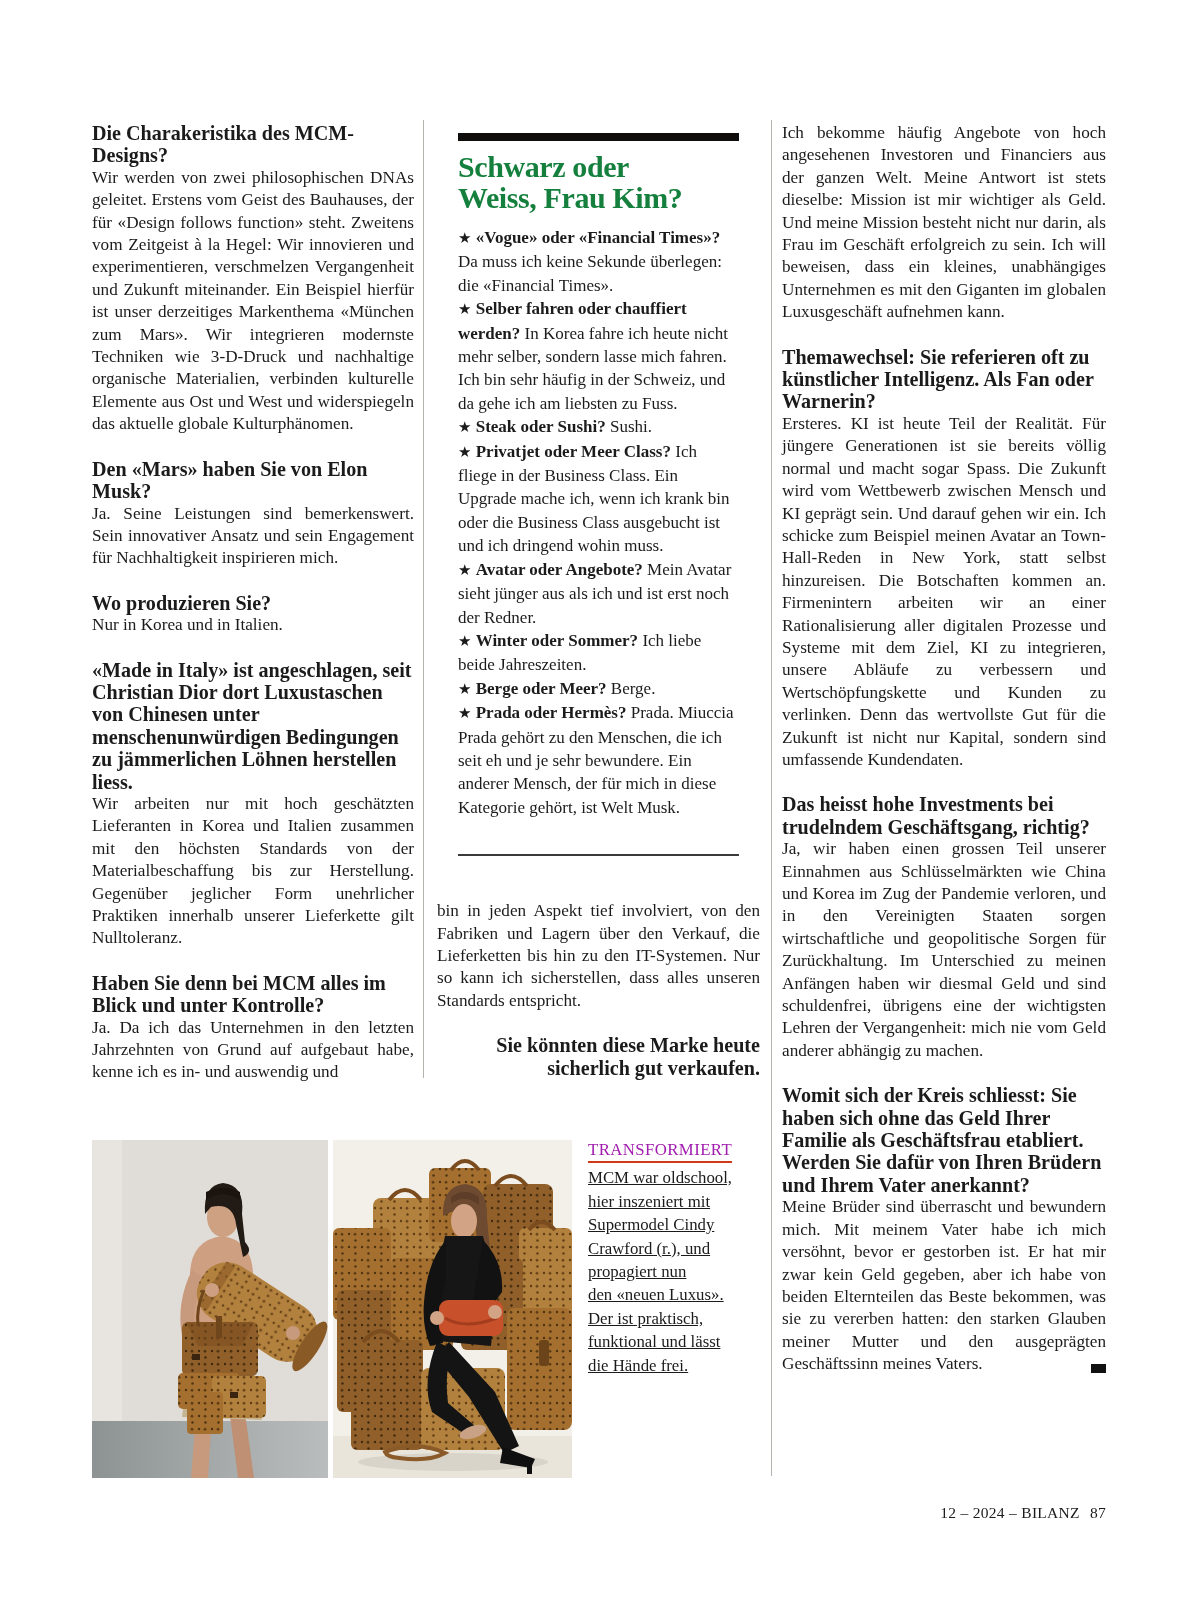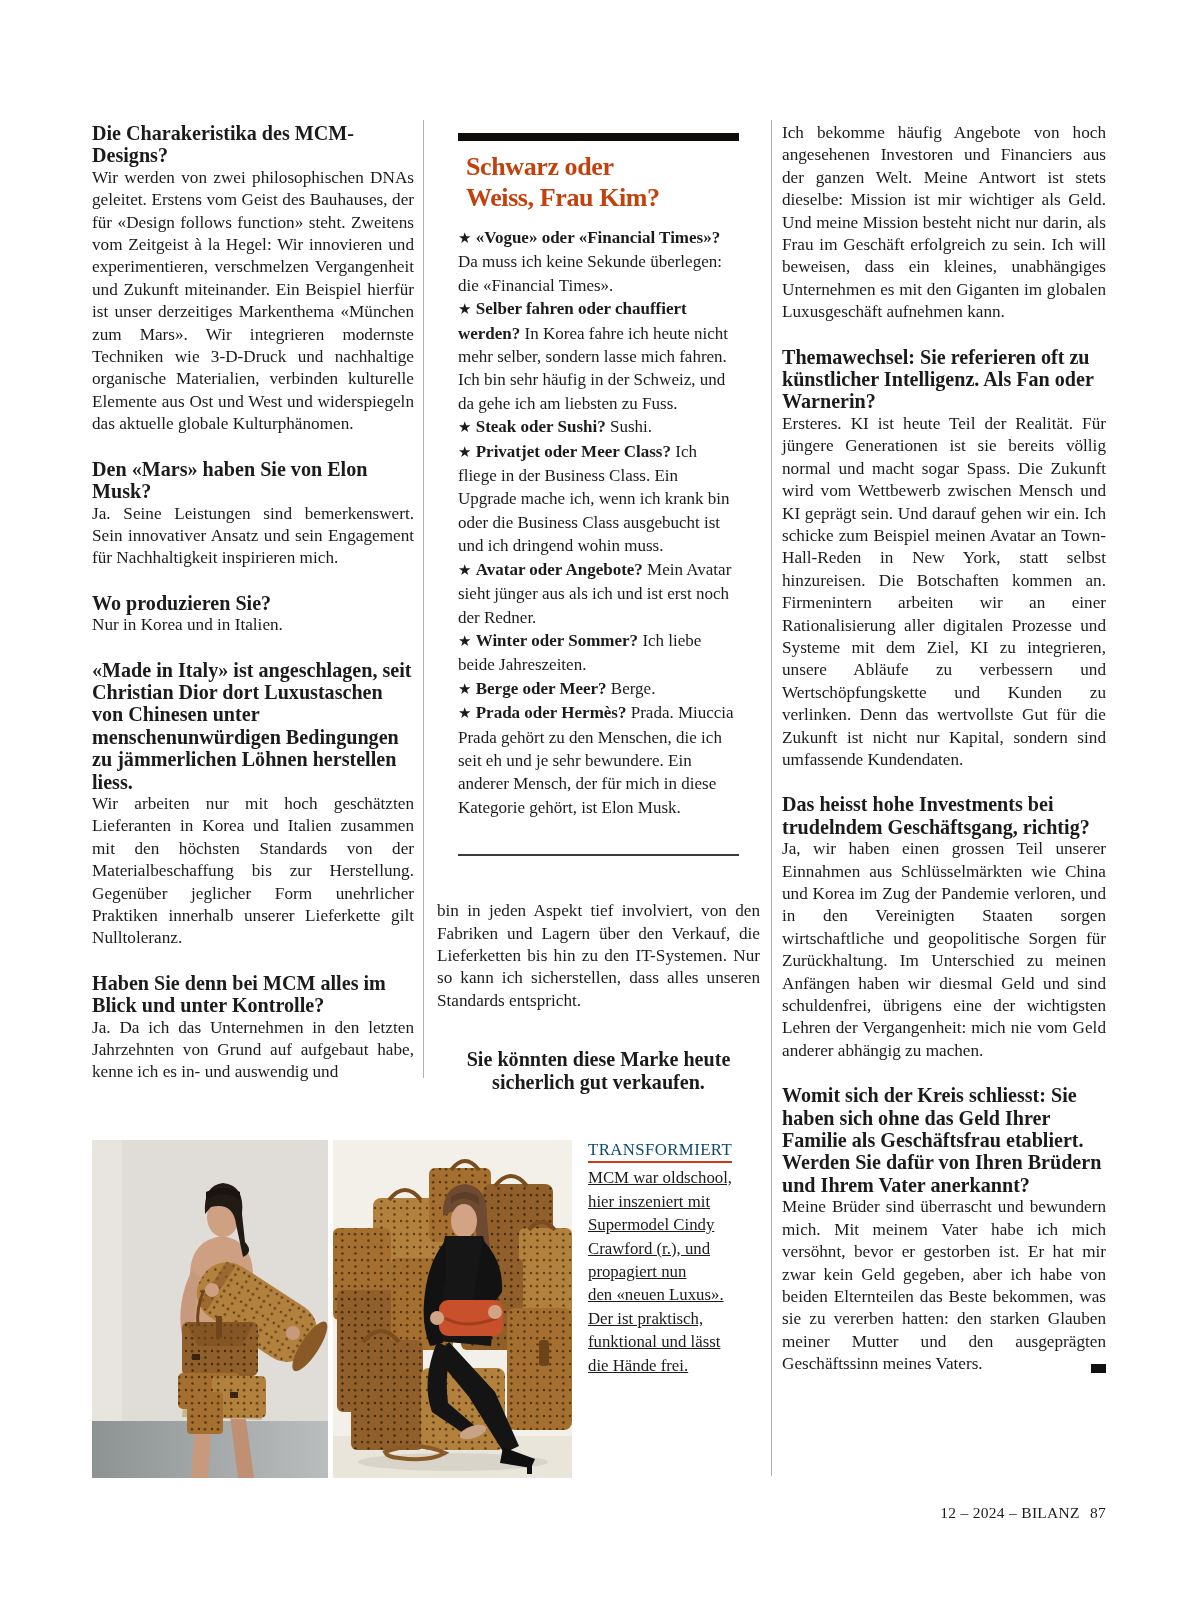--- a/index.html
+++ b/index.html
@@ -11,33 +11,33 @@
   }
   .col{position:absolute;font-size:17.2px;line-height:22.4px;}
   .body-p{margin:0 0 22px 0;text-align:justify;}
   .body-p:last-child{margin-bottom:0;}
   .q-head{margin:0;font-weight:700;text-align:left;}
   .divider{position:absolute;width:1px;background:#b5b2ae;}
   
   .sidebar{margin-left:21px;width:281px;}
   .sidebar-bar{height:8px;background:#0e0d0c;margin:0 0 10px 0;}
   .sidebar-title{
-    font-weight:700;font-size:26px;line-height:31px;letter-spacing:-0.4px;
-    white-space:pre-line;margin:0 0 13px 8px;color:#c2410c;
+    font-weight:700;font-size:30px;line-height:31px;letter-spacing:-0.4px;
+    white-space:pre-line;margin:0 0 13px 0;color:#15803d;
   }
   .qa{margin:0;font-size:17px;line-height:23.4px;text-align:left;}
   .qa .q{font-weight:700;text-align:center;}
   .star{font-size:15px;}
   .sidebar-rule{height:2px;background:#3c3a38;margin:35px 0 0 0;}
   .mid-cont{margin-top:44px;width:323px;text-align:justify;}
-  .mid-close{margin-top:36px;font-weight:700;text-align:center;}
+  .mid-close{margin-top:22px;font-weight:700;text-align:right;}
   
   .caption{position:absolute;left:588px;top:1138px;width:168px;font-size:16.8px;line-height:23.4px;}
   .caption-label{
-    color:#0c4a6e;border-bottom:2px solid #d23917;display:inline-block;
+    color:#a21caf;border-bottom:2px solid #d23917;display:inline-block;
     padding-bottom:0px;letter-spacing:0.4px;margin-bottom:3px;
   }
   .caption-body{white-space:pre-line;text-decoration:underline;}
   
   .photo{position:absolute;top:1140px;height:338px;overflow:hidden;}
   .photo svg{display:block;}
   
   .footer{position:absolute;top:1504px;right:85px;font-size:15.5px;letter-spacing:0.3px;}
   .footer .pn{font-weight:400;margin-left:10px;}
   
@@ -100,21 +100,21 @@
       <span class="a">Ich liebe beide Jahreszeiten.</span>
     </p>
     <p class="qa">
       <span class="star">★</span>
       <span class="q">Berge oder Meer?</span>
       <span class="a">Berge.</span>
     </p>
     <p class="qa">
       <span class="star">★</span>
       <span class="q">Prada oder Hermès?</span>
-      <span class="a">Prada. Miuccia Prada gehört zu den Menschen, die ich seit eh und je sehr bewundere. Ein anderer Mensch, der für mich in diese Kategorie gehört, ist Elon Musk.</span>
+      <span class="a">Prada. Miuccia Prada gehört zu den Menschen, die ich seit eh und je sehr bewundere. Ein anderer Mensch, der für mich in diese Kategorie gehört, ist Welt Musk.</span>
     </p>
 
     <div class="sidebar-rule"></div>
   </div>
 
   <p class="mid-cont">bin in jeden Aspekt tief involviert, von den Fabriken und Lagern über den Verkauf, die Lieferketten bis hin zu den IT-Systemen. Nur so kann ich sicherstellen, dass alles unseren Standards entspricht.</p>
   <h3 class="q-head mid-close">Sie könnten diese Marke heute sicherlich gut verkaufen.</h3>
 </div>
 
 <div class="col" style="left:782px;top:122px;width:324px;">

